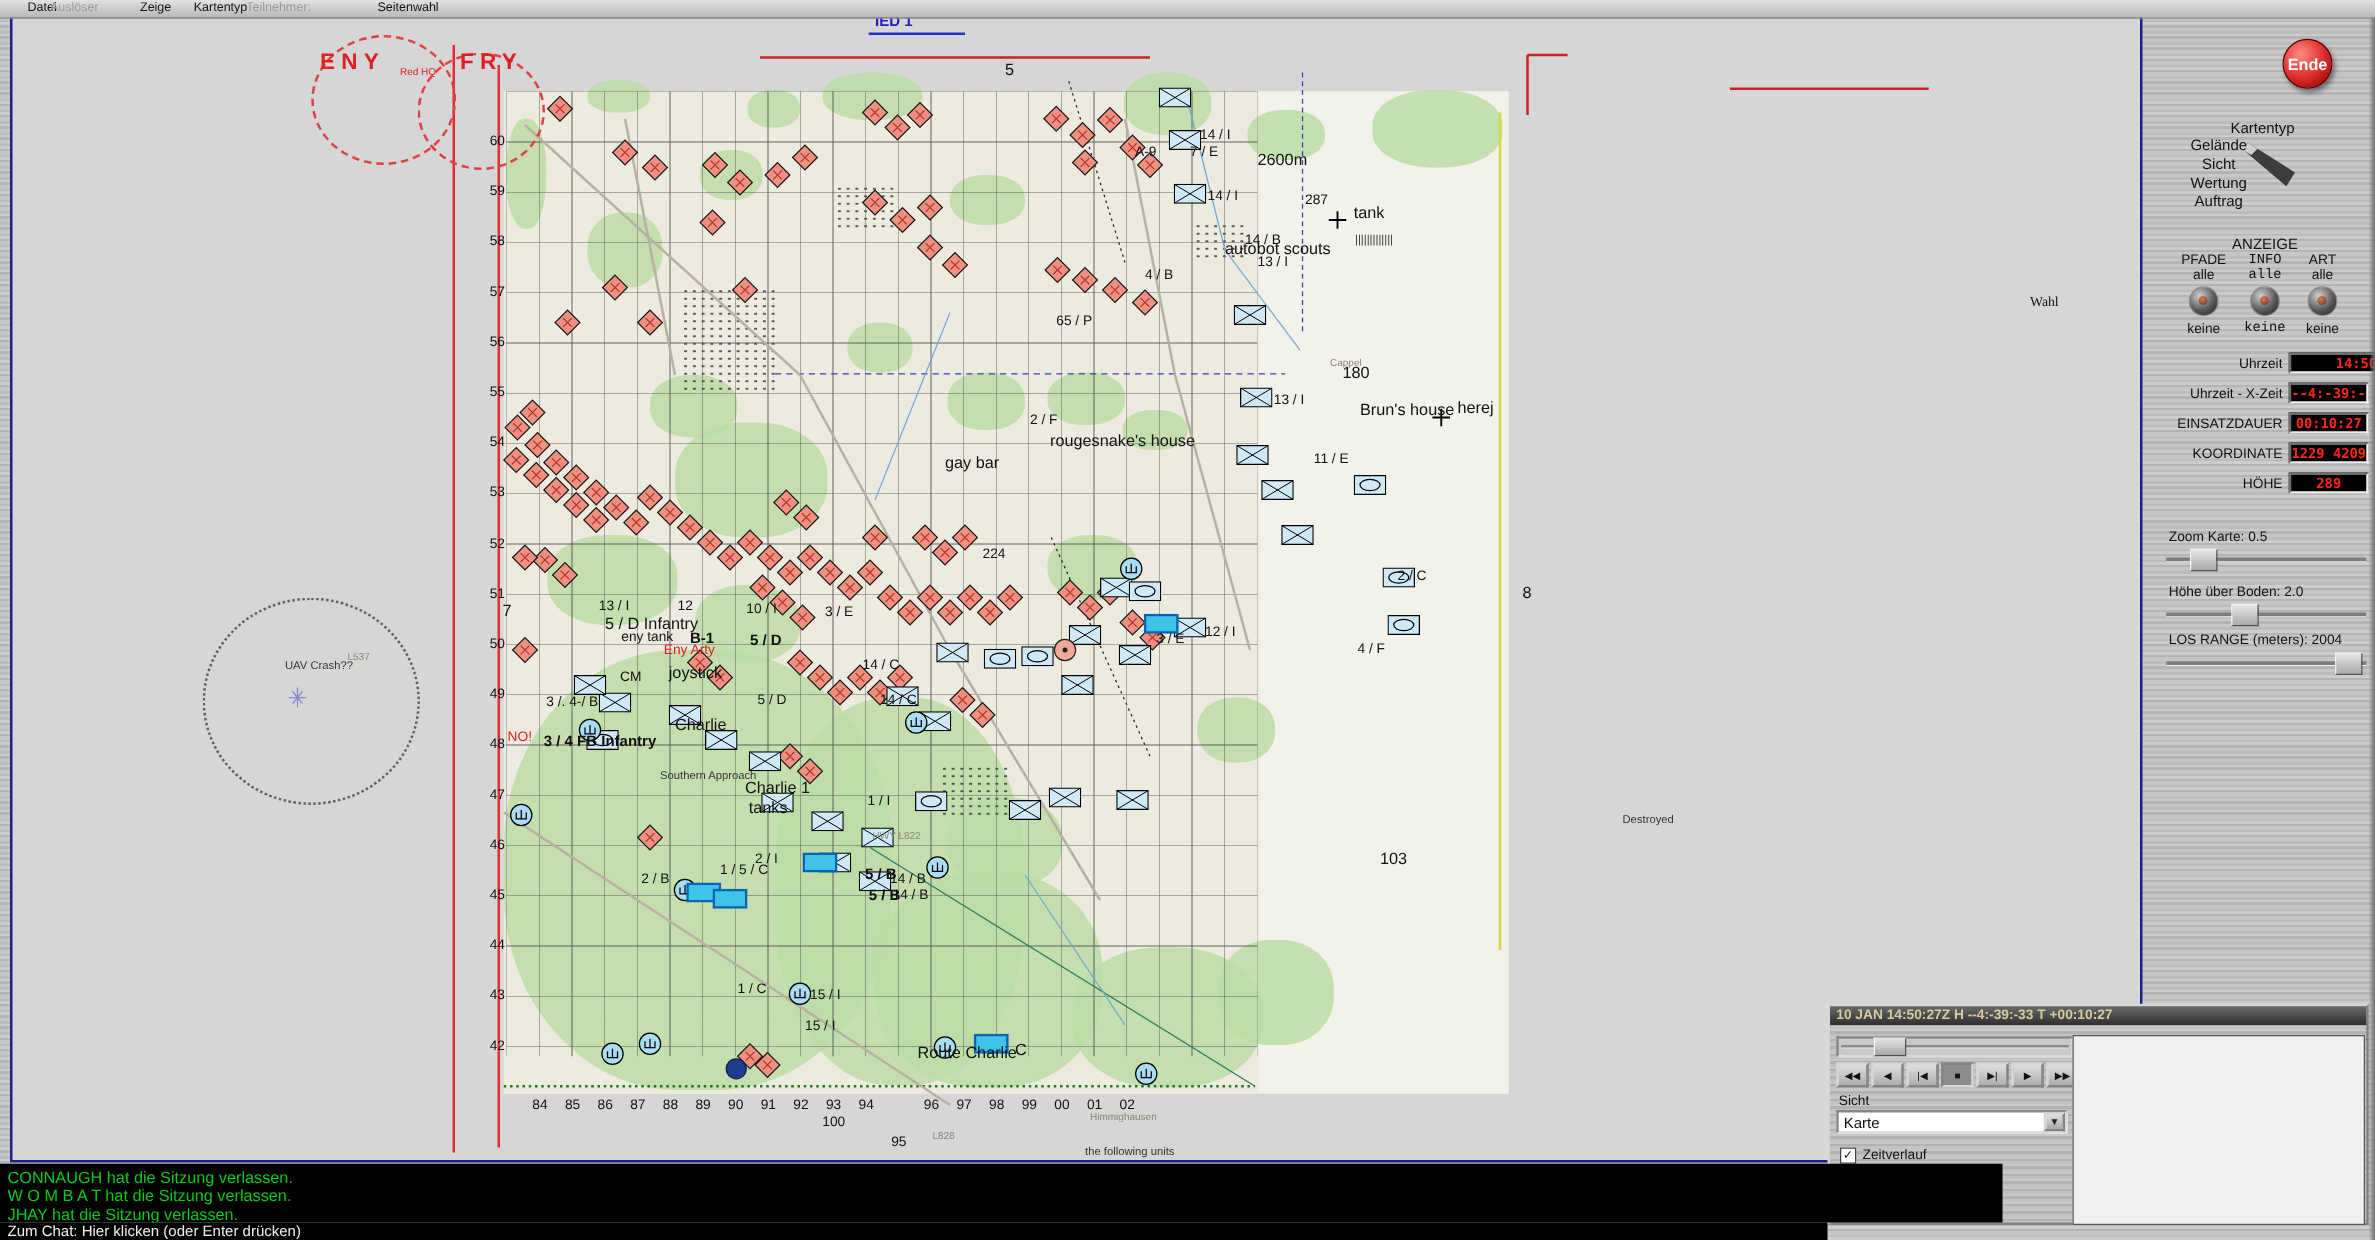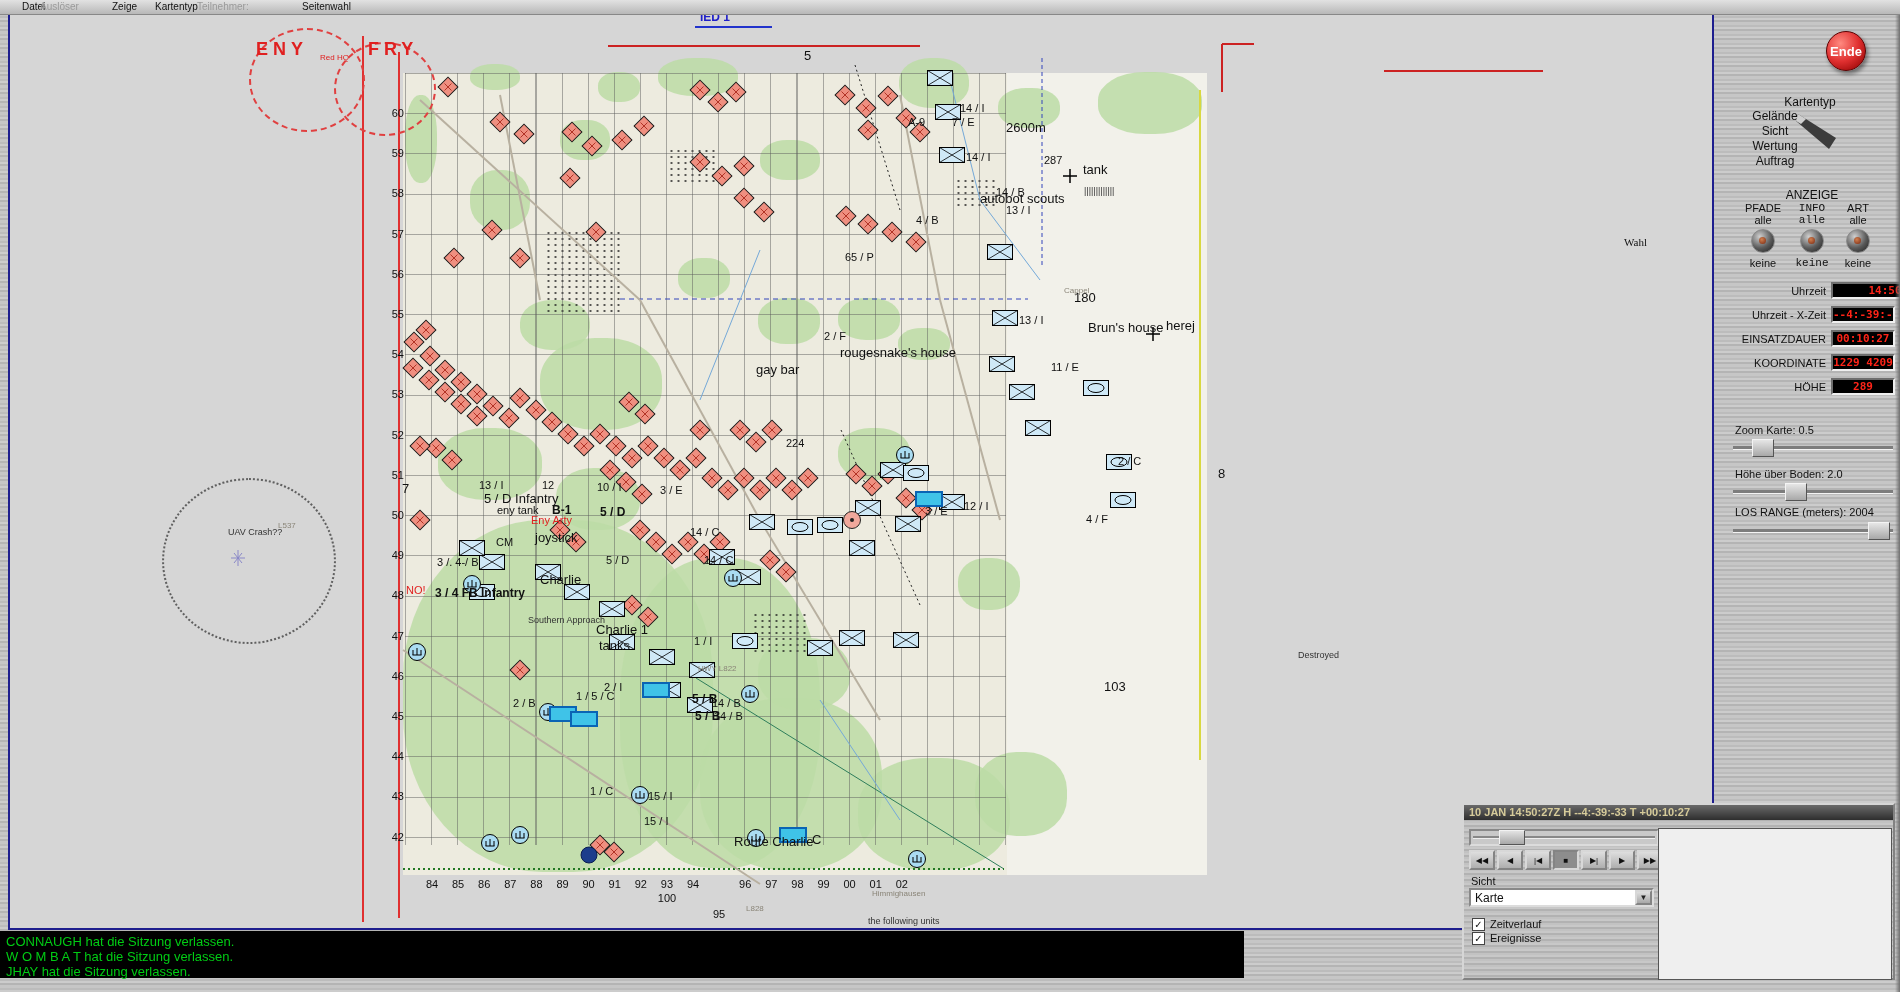--- a/index.html
+++ b/index.html
@@ -86,21 +86,21 @@
   #pb-dd{position:absolute;left:5px;top:83px;width:185px;height:19px;border:2px inset #dcdcdc;background:#fff;box-sizing:border-box;cursor:pointer;}
   #pb-dd-val{position:absolute;left:4px;top:1px;font-size:12px;color:#111;}
   #pb-dd-btn{position:absolute;right:0;top:0;width:17px;height:15px;background:linear-gradient(#dedede,#a8a8a8);
              border:2px outset #d8d8d8;box-sizing:border-box;font-size:8px;text-align:center;line-height:11px;color:#222;cursor:pointer;}
   .cb-row{position:absolute;left:8px;height:13px;cursor:pointer;}
   .cb-box{position:absolute;left:0;top:0;width:11px;height:11px;background:#fff;border:1px solid #444;
           font-size:10px;line-height:11px;text-align:center;color:#111;}
   .cb-label{position:absolute;left:18px;top:0;font-size:11px;color:#111;white-space:nowrap;}
   #events{position:absolute;left:1658px;top:828px;width:232px;height:150px;background:#efefef;border:1px solid #555;}
   
-  #chat{position:absolute;left:0;top:931px;width:1244px;height:47px;background:#000;}
+  #chat{position:absolute;left:0;top:931px;width:1602px;height:47px;background:#000;}
   .chat-line{position:absolute;left:6px;font-size:13px;color:#00cc14;white-space:nowrap;}
   #chatbar{position:absolute;left:0;top:978px;width:1462px;height:14px;background:#000;cursor:pointer;}
   #chatbar span{position:absolute;left:6px;top:0px;font-size:12px;color:#efefef;white-space:nowrap;}
   #rightshadow{position:absolute;right:0;top:0;width:5px;height:992px;background:linear-gradient(90deg,transparent,#6f6f6f);}
 </style>
 </head>
 <body>
 
 <div id="root">
 
@@ -1195,15 +1195,18 @@
         </div>
       </div>
   </div>
   <div id="events"></div>
 
   <div id="chat">
       <div class="chat-line" style="top: 3px;">CONNAUGH hat die Sitzung verlassen.</div>
       <div class="chat-line" style="top: 18px;">W O M B A T hat die Sitzung verlassen.</div>
       <div class="chat-line" style="top: 33px;">JHAY hat die Sitzung verlassen.</div>
     </div>
+  <div id="chatbar">
+    <span>Zum Chat: Hier klicken (oder Enter drücken)</span>
+  </div>
 
   <div id="rightshadow"></div>
 </div>
 
 </body></html>

